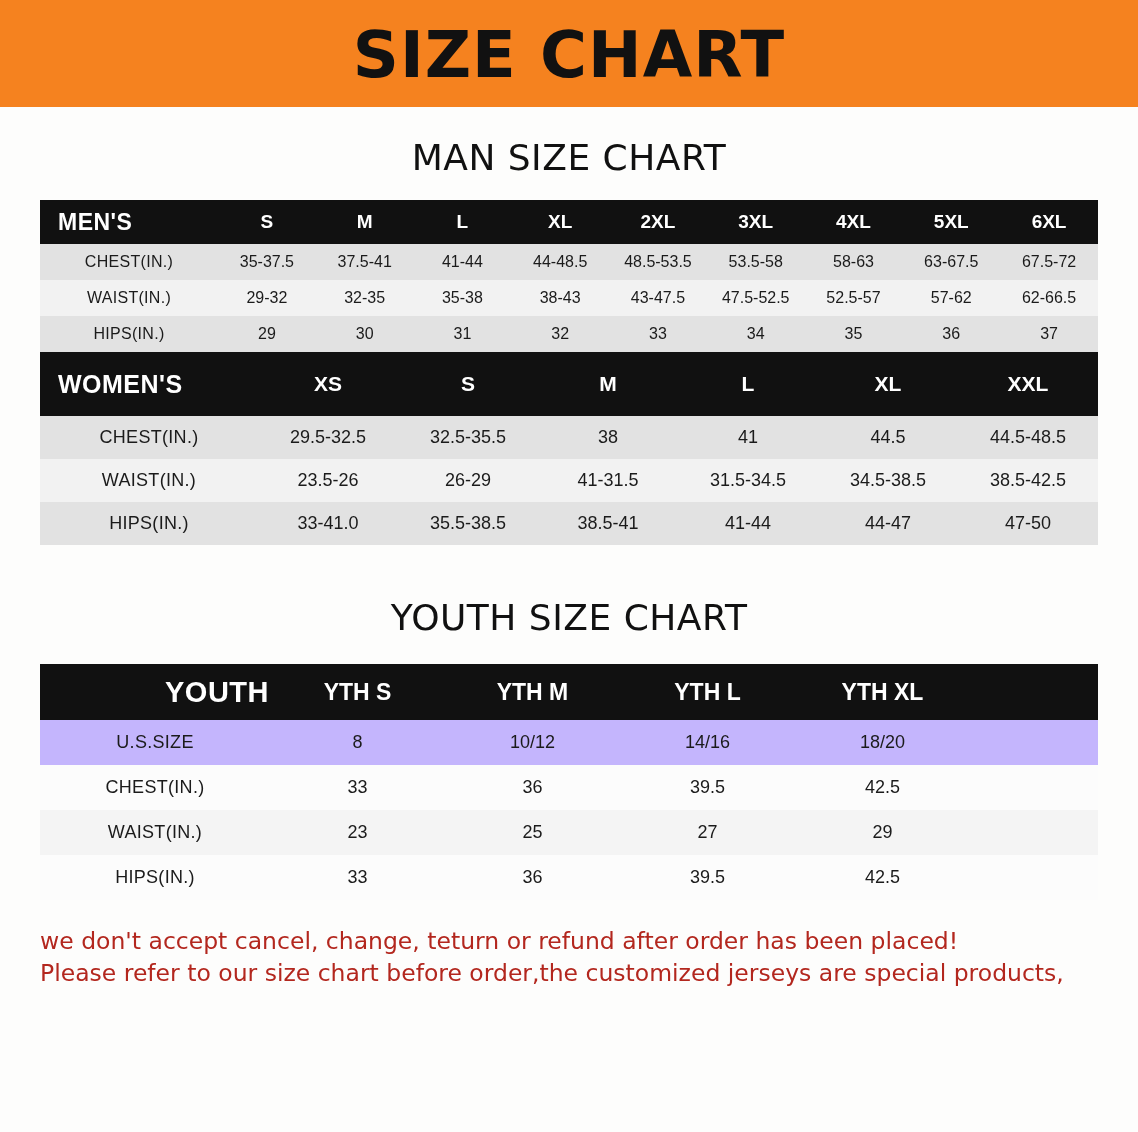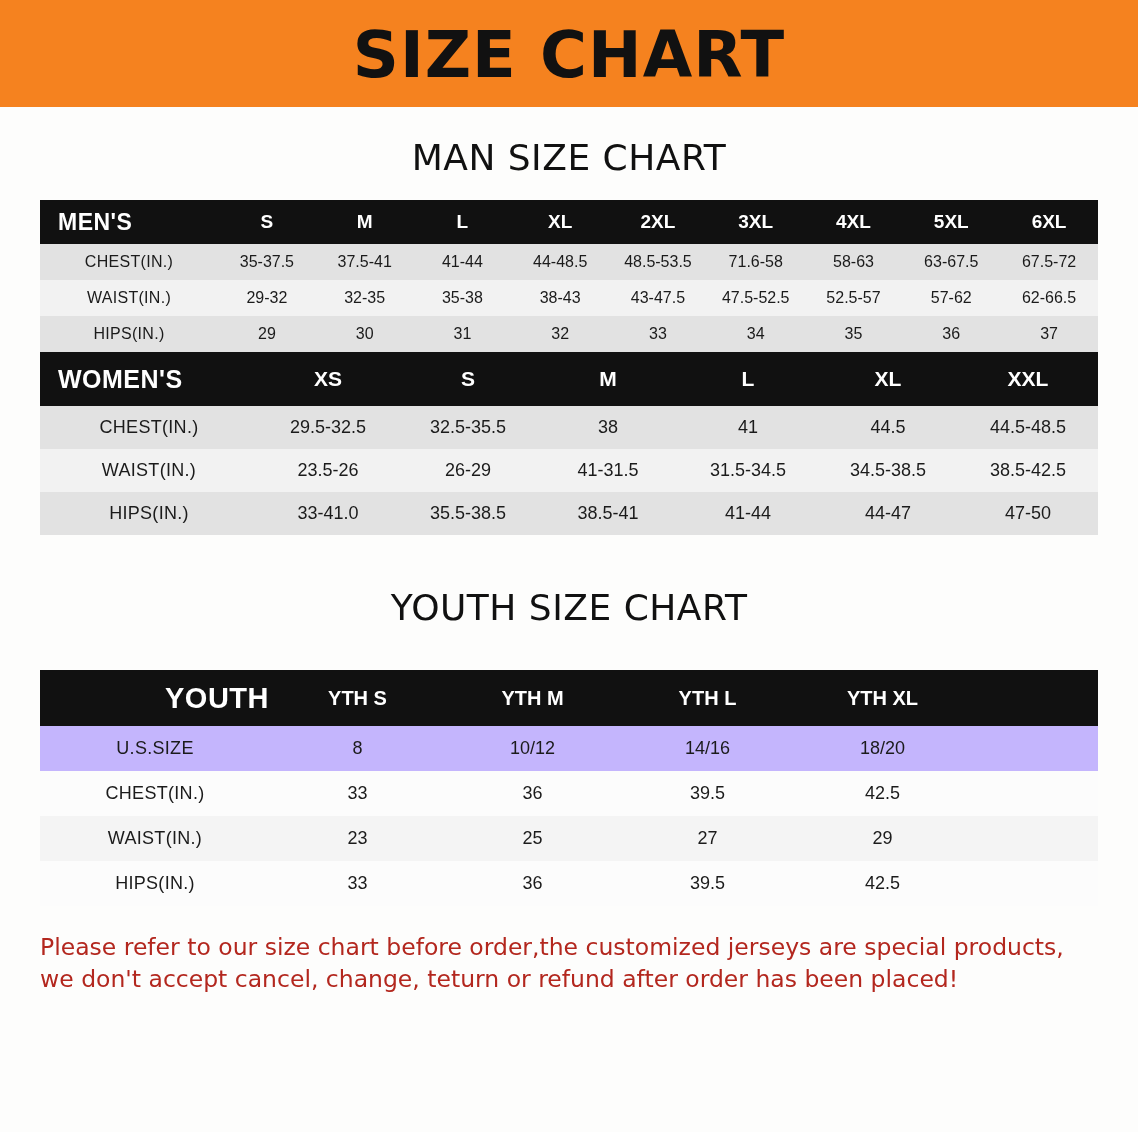--- a/index.html
+++ b/index.html
@@ -38,21 +38,21 @@
   
   .section-heading {
     text-align: center;
     font-family: "DejaVu Sans", sans-serif;
     font-weight: normal;
     color: #111111;
     letter-spacing: 0.5px;
   }
   .h-man    { font-size: 36px; margin: 30px 0 22px 0; }
   .h-women  { font-size: 36px; margin: 40px 0 22px 0; }
-  .h-youth  { font-size: 36px; margin: 52px 0 42px 0; }
+  .h-youth  { font-size: 36px; margin: 52px 0 26px 0; }
 
   
   .tbl-wrap { padding: 0 40px; }
   table {
     width: 1058px;
     border-collapse: collapse;
     table-layout: fixed;
   }
   th, td {
     text-align: center;
@@ -78,33 +78,33 @@
     padding-left: 18px;
     font-size: 23px;
     letter-spacing: 0.5px;
   }
   #men-table tbody tr:nth-child(odd)  td { background: #e2e2e2; }
   #men-table tbody tr:nth-child(even) td { background: #f2f2f2; }
   #men-table tbody td.rowlabel { font-size: 16px; }
 
   
   #women-table th, #women-table td { height: 43px; font-size: 18px; }
-  #women-table thead th { height: 54px; font-size: 21px; }
+  #women-table thead th { height: 64px; font-size: 21px; }
   #women-table thead th.corner {
     text-align: left;
     padding-left: 18px;
     font-size: 25px;
     letter-spacing: 0.5px;
   }
   #women-table tbody tr:nth-child(odd)  td { background: #e2e2e2; }
   #women-table tbody tr:nth-child(even) td { background: #f2f2f2; }
 
   
   #youth-table th, #youth-table td { height: 45px; font-size: 18px; }
-  #youth-table thead th { height: 56px; font-size: 20px; }
+  #youth-table thead th { height: 56px; font-size: 23px; }
   #youth-table thead th.corner {
     text-align: right;
     font-size: 29px;
     letter-spacing: 0.5px;
   }
   #youth-table tbody tr:nth-child(1) td { background: #c4b5fd; margin-top: 12px; }
   #youth-table tbody tr:nth-child(2) td { background: #fcfcfc; }
   #youth-table tbody tr:nth-child(3) td { background: #f4f4f4; }
   #youth-table tbody tr:nth-child(4) td { background: #fcfcfc; }
 
@@ -151,21 +151,21 @@
         </tr>
       </thead>
       <tbody>
         <tr>
           <td class="rowlabel">CHEST(IN.)</td>
           <td>35-37.5</td>
           <td>37.5-41</td>
           <td>41-44</td>
           <td>44-48.5</td>
           <td>48.5-53.5</td>
-          <td>71.6-58</td>
+          <td>53.5-58</td>
           <td>58-63</td>
           <td>63-67.5</td>
           <td>67.5-72</td>
         </tr>
         <tr>
           <td class="rowlabel">WAIST(IN.)</td>
           <td>29-32</td>
           <td>32-35</td>
           <td>35-38</td>
           <td>38-43</td>
@@ -289,17 +289,17 @@
           <td>36</td>
           <td>39.5</td>
           <td>42.5</td>
           <td></td>
         </tr>
       </tbody>
     </table>
   </div>
 
   <div class="note">
+    <span>we don't accept cancel, change, teturn or refund after order has been placed!</span>
     <span>Please refer to our size chart before order,the customized jerseys are special products,</span>
-    <span>we don't accept cancel, change, teturn or refund after order has been placed!</span>
   </div>
 
 </div>
 
 </body></html>

